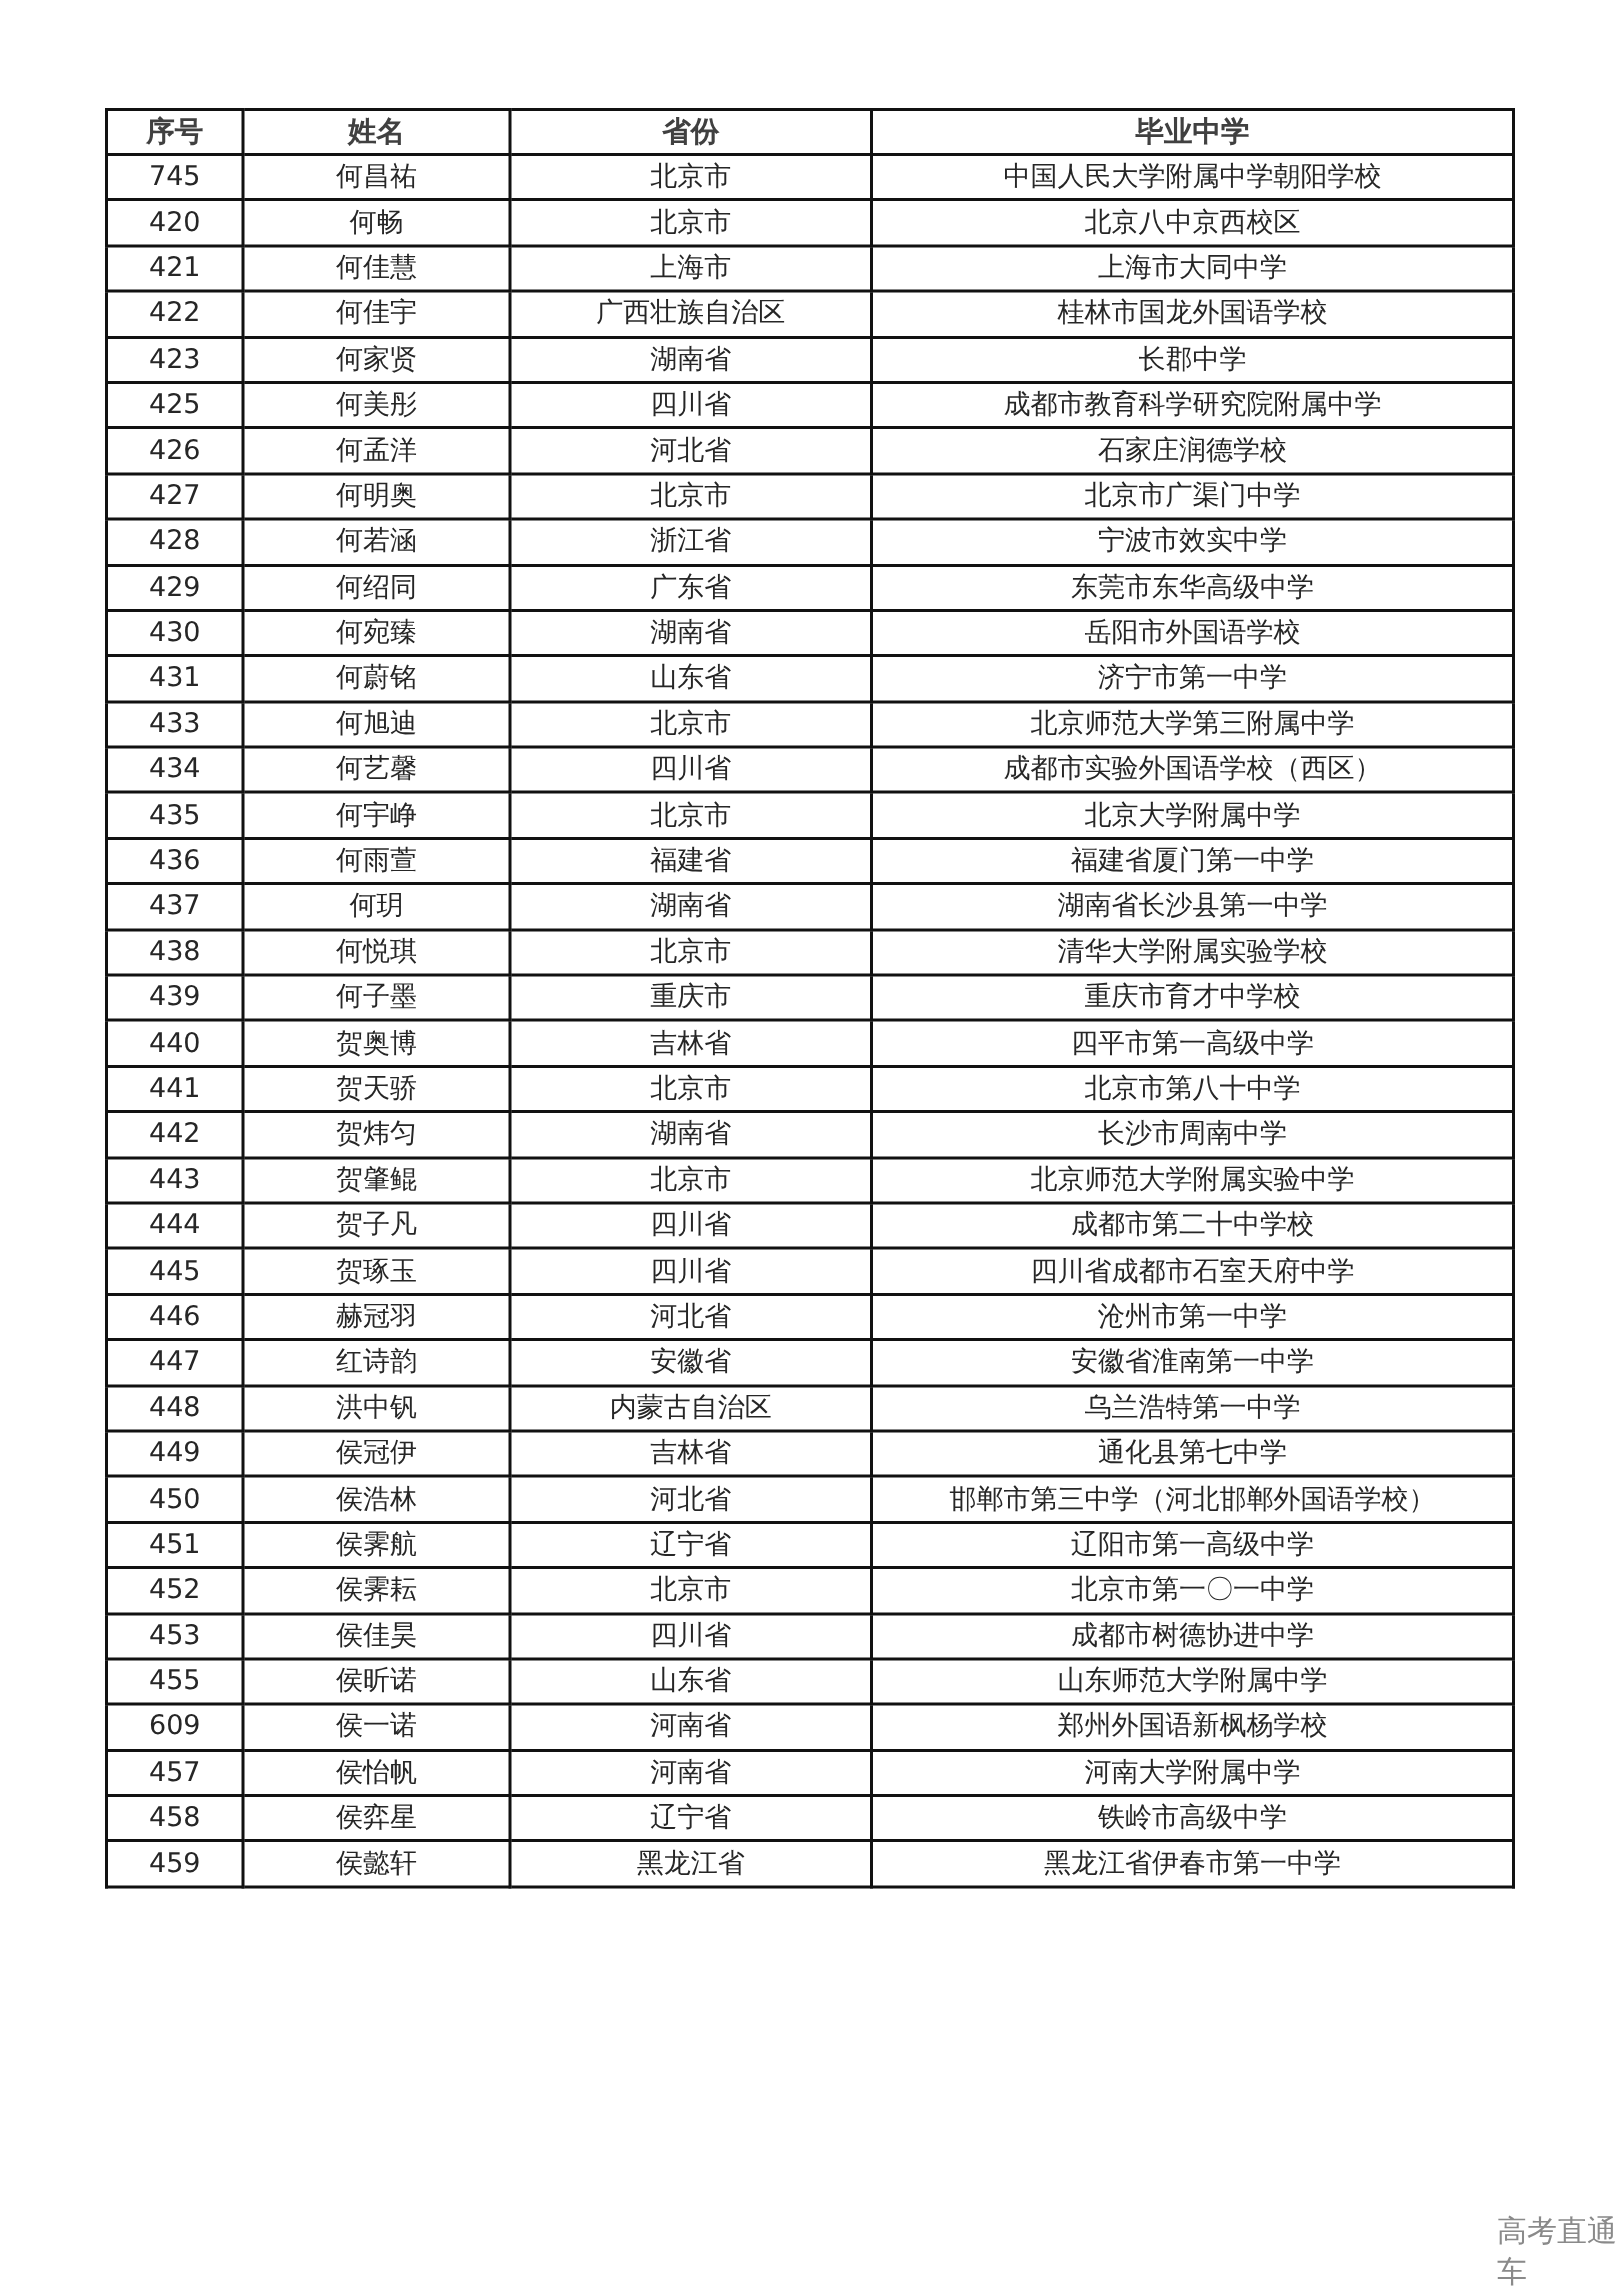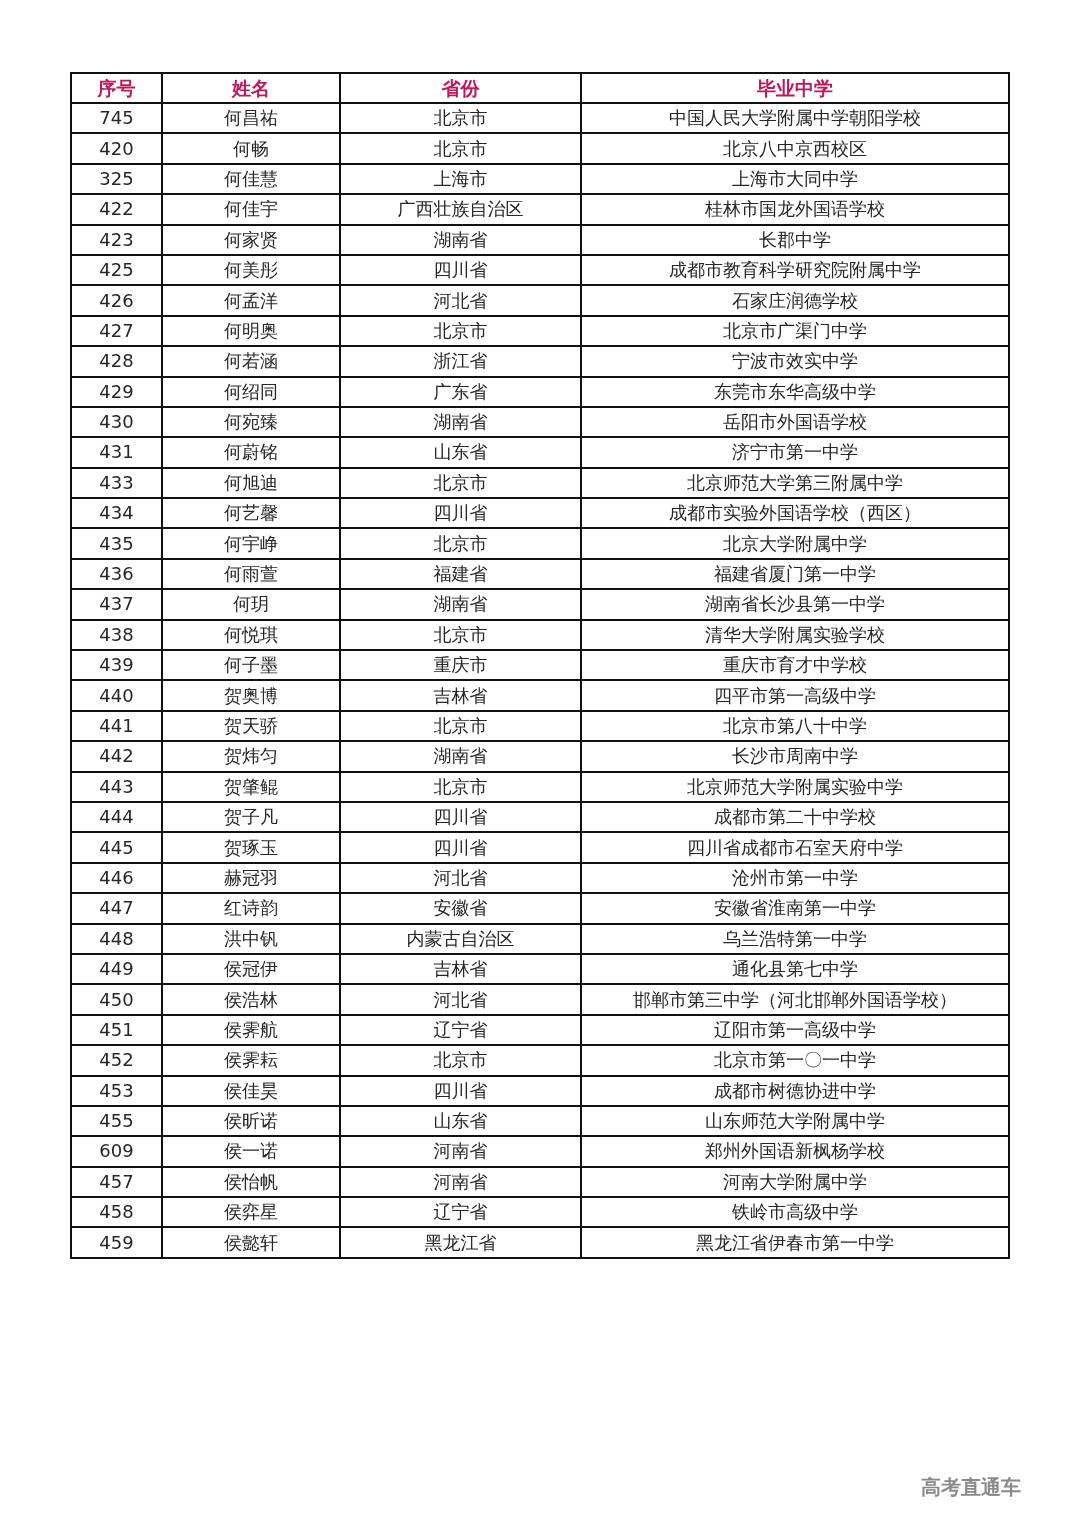--- a/index.html
+++ b/index.html
@@ -3,25 +3,25 @@
 <meta charset="utf-8">
 <style>
   html, body { margin: 0; padding: 0; background: #ffffff; }
   body { width: 1080px; height: 1528px; position: relative; overflow: hidden;
          font-family: "DejaVu Sans", "Liberation Sans", sans-serif; color: #1e1e1e; }
   .tbl { position: absolute; left: 70px; top: 72px; width: 938px;
          border-collapse: collapse; table-layout: fixed; }
   .tbl td, .tbl th { border: 2px solid #111; text-align: center; vertical-align: middle;
          padding: 0; height: 28.4px; font-size: 18px; line-height: 20px;
          white-space: nowrap; overflow: hidden; }
-  .tbl th { font-weight: bold; font-size: 19px; height: 28px; color: #be185d; }
+  .tbl th { font-weight: bold; font-size: 19px; height: 28px; color: #404040; }
   .tbl td { font-weight: normal; color: #262626; }
   .c1 { width: 91px; } .c2 { width: 178px; } .c3 { width: 241px; } .c4 { width: 428px; }
-  .watermark { position: absolute; left: 921px; top: 1474px; font-size: 20px; color: #8a8a8a;
-         letter-spacing: 0px; font-weight: bold; }
+  .watermark { position: absolute; left: 998px; top: 1474px; font-size: 20px; color: #8a8a8a;
+         letter-spacing: 0px; }
 </style>
 </head>
 <body>
 
 <table class="tbl">
   <colgroup>
     <col class="c1">
       <col class="c2">
       <col class="c3">
       <col class="c4">
@@ -41,21 +41,21 @@
         <td>北京市</td>
         <td>中国人民大学附属中学朝阳学校</td>
       </tr>
       <tr>
         <td>420</td>
         <td>何畅</td>
         <td>北京市</td>
         <td>北京八中京西校区</td>
       </tr>
       <tr>
-        <td>325</td>
+        <td>421</td>
         <td>何佳慧</td>
         <td>上海市</td>
         <td>上海市大同中学</td>
       </tr>
       <tr>
         <td>422</td>
         <td>何佳宇</td>
         <td>广西壮族自治区</td>
         <td>桂林市国龙外国语学校</td>
       </tr>

